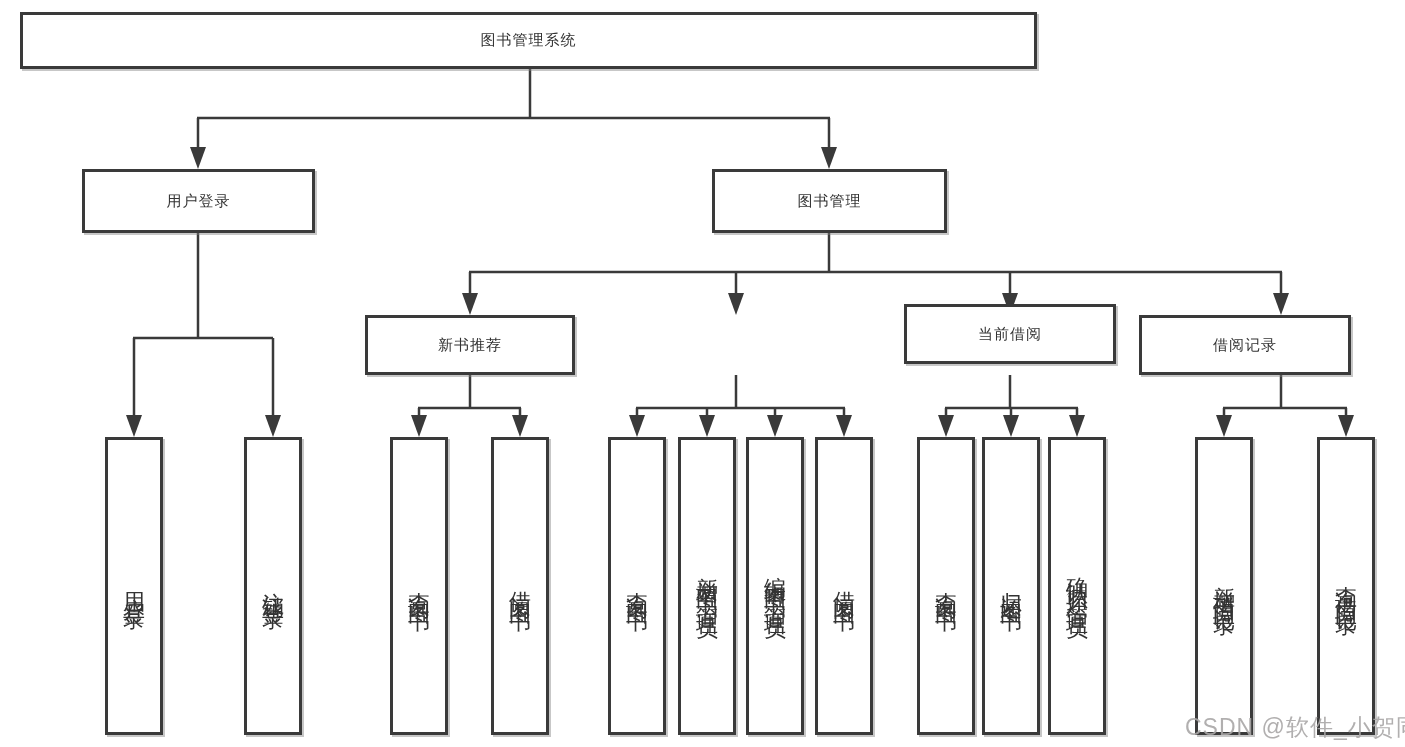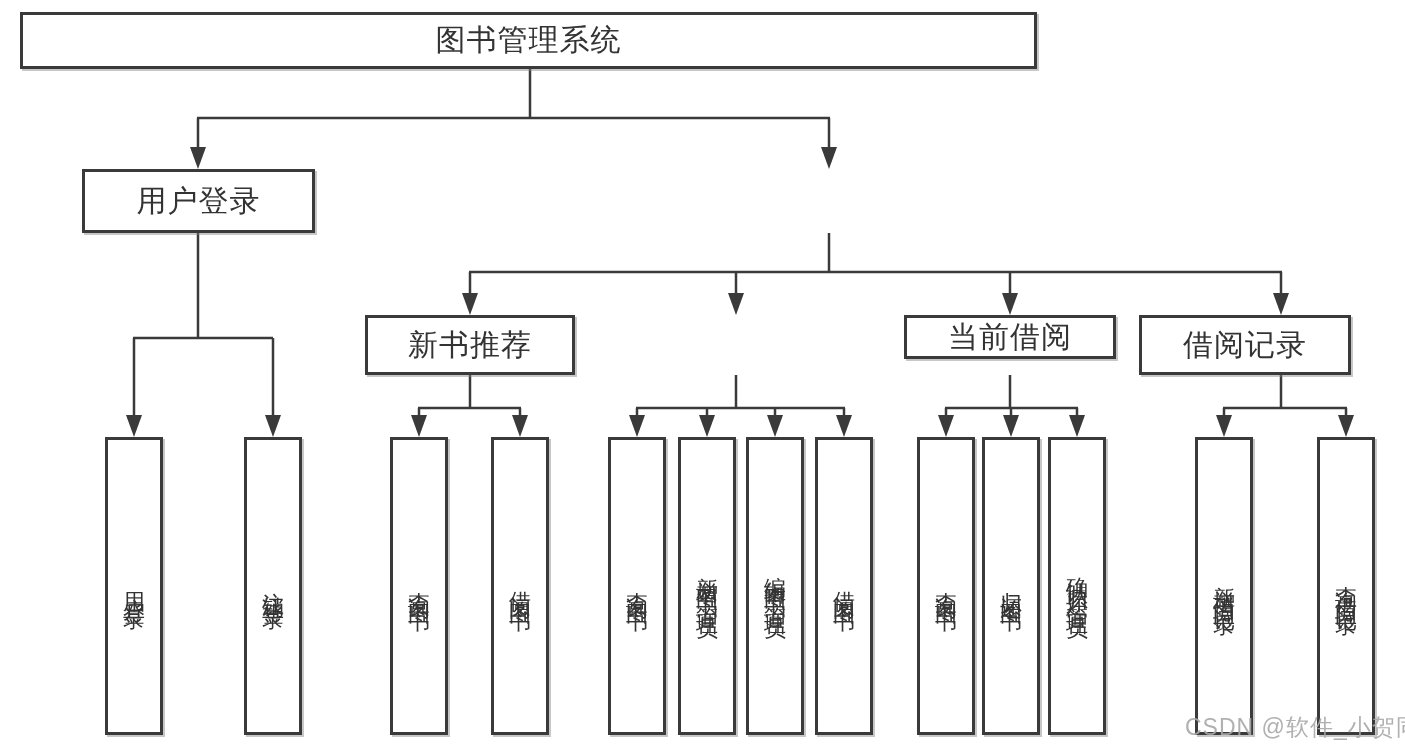--- a/index.html
+++ b/index.html
@@ -14,21 +14,21 @@
   .node{
     position:absolute;
     background:#fff;
     border:3px solid #3a3a3a;
     box-shadow:2px 2px 0 rgba(130,130,130,0.45);
     box-sizing:border-box;
     display:flex;align-items:center;justify-content:center;
     color:#333;
     z-index:1;
   }
-  .h-node{font-size:30px;letter-spacing:1px;}
+  .h-node{font-size:15px;letter-spacing:1px;}
   .v-node{
     writing-mode:vertical-rl;
     text-orientation:mixed;
     font-size:22px;
     letter-spacing:6px;
     line-height:1;
   }
   .watermark{
     position:absolute;
     left:1185px;top:712px;
@@ -118,23 +118,24 @@
         <polygon points="1216,415 1232,415 1224,437" stroke="none"></polygon>
         <line x1="1346" y1="408" x2="1346" y2="420"></line>
         <polygon points="1338,415 1354,415 1346,437" stroke="none"></polygon>
       </g>
     </g>
   </svg>
 
   <div class="node h-node" style="left:20px;top:12px;width:1017px;height:57px;">图书管理系统</div>
 
   <div class="node h-node" style="left:82px;top:169px;width:233px;height:64px;">用户登录</div>
+  <div class="node h-node" style="left:712px;top:169px;width:235px;height:64px;">图书管理</div>
 
   <div class="node h-node" style="left:365px;top:315px;width:210px;height:60px;text-align:center;">新书推荐</div>
-  <div class="node h-node" style="left:904px;top:315px;width:212px;height:44px;">当前借阅</div>
+  <div class="node h-node" style="left:904px;top:304px;width:212px;height:60px;">当前借阅</div>
   <div class="node h-node" style="left:1139px;top:315px;width:212px;height:60px;">借阅记录</div>
 
   <div class="node v-node" style="left:105px;top:437px;width:58px;height:298px;">用户登录</div>
   <div class="node v-node" style="left:244px;top:437px;width:58px;height:298px;">注销登录</div>
 
   <div class="node v-node" style="left:390px;top:437px;width:58px;height:298px;">查询图书</div>
   <div class="node v-node" style="left:491px;top:437px;width:58px;height:298px;">借阅图书</div>
 
   <div class="node v-node" style="left:608px;top:437px;width:58px;height:298px;">查询图书</div>
   <div class="node v-node" style="left:678px;top:437px;width:58px;height:298px;">新增图书（管理员）</div>

